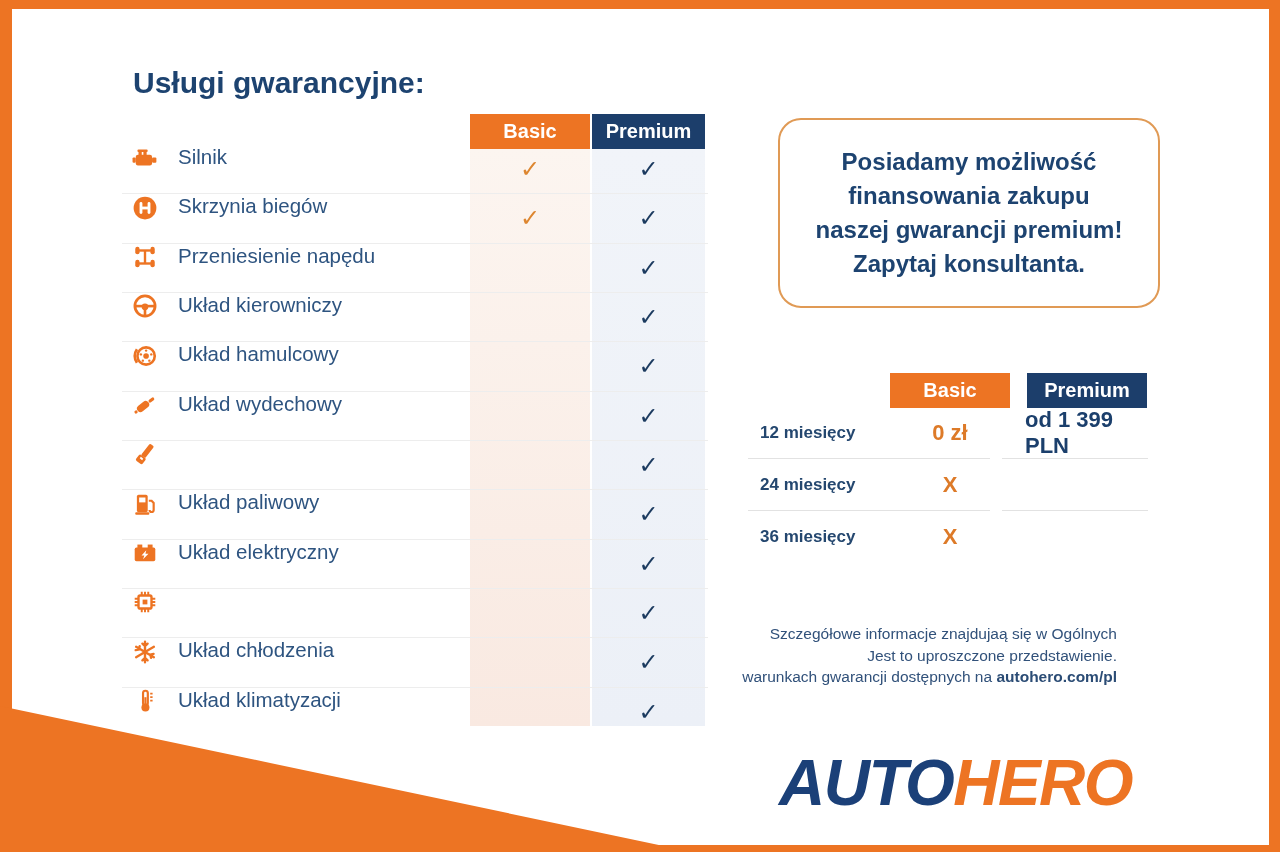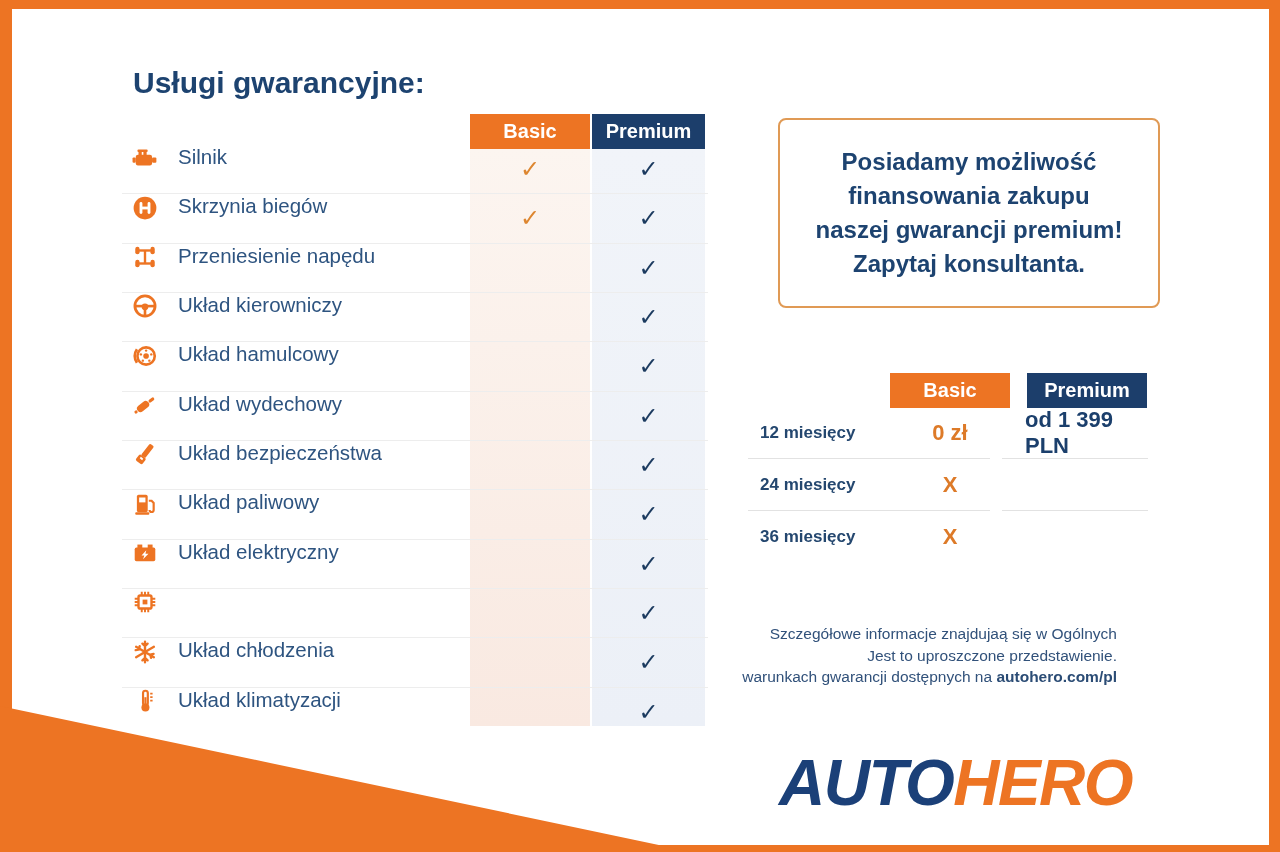--- a/index.html
+++ b/index.html
@@ -41,21 +41,21 @@
   .svc-label{margin-left:20px;font-size:20.5px;color:#2E5480;}
   .check{
     position:absolute;top:0;bottom:0;display:flex;align-items:center;justify-content:center;
     font-family:"DejaVu Sans", sans-serif;font-size:24px;font-weight:bold;
   }
   .basic-check{left:348px;width:120px;color:#DD8630;}
   .premium-check{left:470px;width:113px;color:#1B3A5F;}
   
   .finance-box{
     position:absolute;left:778px;top:118px;width:382px;height:190px;box-sizing:border-box;
-    border:2px solid #E09A55;border-radius:8px;display:flex;flex-direction:column;
+    border:2px solid #E09A55;border-radius:23px;display:flex;flex-direction:column;
     align-items:center;justify-content:center;text-align:center;
   }
   .finance-line{font-size:24px;font-weight:bold;color:#1D4370;line-height:34px;}
   
   .price-header{
     position:absolute;top:373px;height:35px;line-height:35px;text-align:center;
     color:#fff;font-size:20px;font-weight:bold;
   }
   .price-hdr-basic{left:890px;width:120px;background:#ED7423;}
   .price-hdr-premium{left:1027px;width:120px;background:#1C3E6B;}
@@ -214,21 +214,20 @@
     <div class="svc-row">
       <span class="svc-icon">
         <svg viewBox="0 0 24 24">
             <g transform="rotate(38 12 12)">
               <rect class="ic" x="9.6" y="1.5" width="4.8" height="13.5" rx="1.2"></rect>
               <rect class="ic" x="8.2" y="14.8" width="7.6" height="7" rx="1.6"></rect>
               <rect x="10.6" y="16.4" width="2.8" height="1.7" fill="#fff"></rect>
             </g>
           </svg>
       </span>
-      <span class="svc-label">Układ bezpieczeństwa</span>
       <span class="check basic-check"></span>
       <span class="check premium-check">✓</span>
     </div>
 
     <div class="svc-row">
       <span class="svc-icon">
         <svg viewBox="0 0 24 24">
             <g class="ic">
               <rect x="4.5" y="3.5" width="10" height="16" rx="1.6"></rect>
               <rect x="3" y="19.5" width="13" height="2.5" rx="1"></rect>

